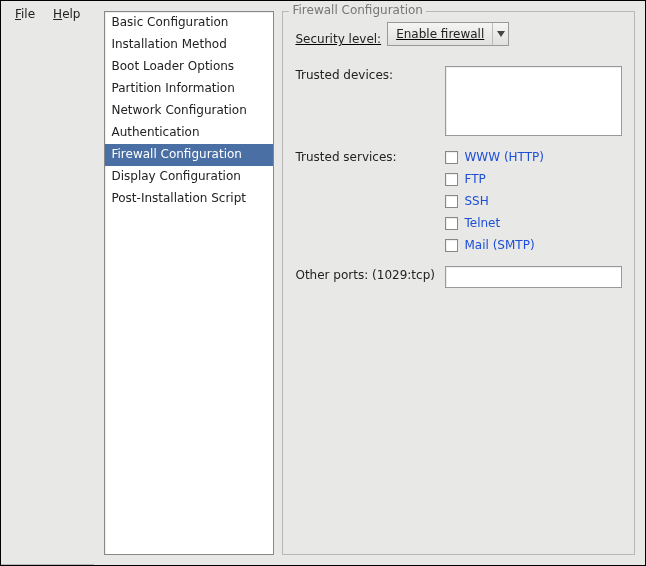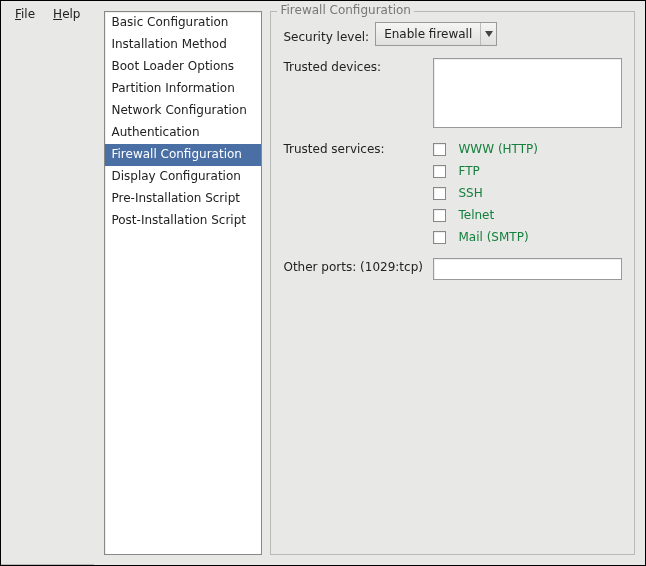--- a/index.html
+++ b/index.html
@@ -32,21 +32,21 @@
     cursor: default;
   }
   .menu-item .u { text-decoration: underline; }
   .content {
     flex: 1;
     display: flex;
     padding: 10px;
     gap: 8px;
   }
   .sidebar {
-    width: 158px;
+    width: 170px;
     border: 1px solid #888;
     background: #fff;
     overflow: hidden;
     box-shadow: inset 1px 1px 0 #eee;
   }
   .sidebar-item {
     padding: 2px 6px 3px 6px;
     color: #222;
     cursor: default;
     line-height: 17px;
@@ -71,22 +71,23 @@
     position: absolute;
     top: -9px;
     left: 6px;
     background: #e8e8e6;
     padding: 0 3px;
     color: #777;
     font-size: 12px;
   }
   .row {
     display: flex;
-    align-items: center;
-    margin-bottom: 12px;
+    align-items: flex-end;
+    margin-bottom: 20px;
+    text-decoration: underline;
   }
   .row-label {
     color: #222;
     padding-top: 3px;
   }
   .security-row .row-label { margin-right: 6px; padding-top: 5px; }
   .dropdown {
     display: inline-flex;
     align-items: center;
     border: 1px solid #999;
@@ -132,22 +133,22 @@
   }
   .services-list {
     flex: 1;
     display: flex;
     flex-direction: column;
     gap: 4px;
   }
   .service-item {
     display: flex;
     align-items: center;
-    gap: 12px;
-    color: #15803d;
+    gap: 6px;
+    color: #1d4ed8;
     line-height: 18px;
   }
   .checkbox {
     width: 13px;
     height: 13px;
     border: 1px solid #888;
     background: #fff;
     box-shadow: inset 1px 1px 0 #eee;
     flex-shrink: 0;
   }
@@ -177,21 +178,20 @@
 
     <div class="sidebar">
       <div class="sidebar-item">Basic Configuration</div>
       <div class="sidebar-item">Installation Method</div>
       <div class="sidebar-item">Boot Loader Options</div>
       <div class="sidebar-item">Partition Information</div>
       <div class="sidebar-item">Network Configuration</div>
       <div class="sidebar-item">Authentication</div>
       <div class="sidebar-item selected">Firewall Configuration</div>
       <div class="sidebar-item">Display Configuration</div>
-      <div class="sidebar-item">Pre-Installation Script</div>
       <div class="sidebar-item">Post-Installation Script</div>
     </div>
 
     <div class="main">
       <div class="groupbox">
         <div class="groupbox-title">Firewall Configuration</div>
 
         <div class="row security-row">
           <div class="row-label">Security level:</div>
           <div class="dropdown">

